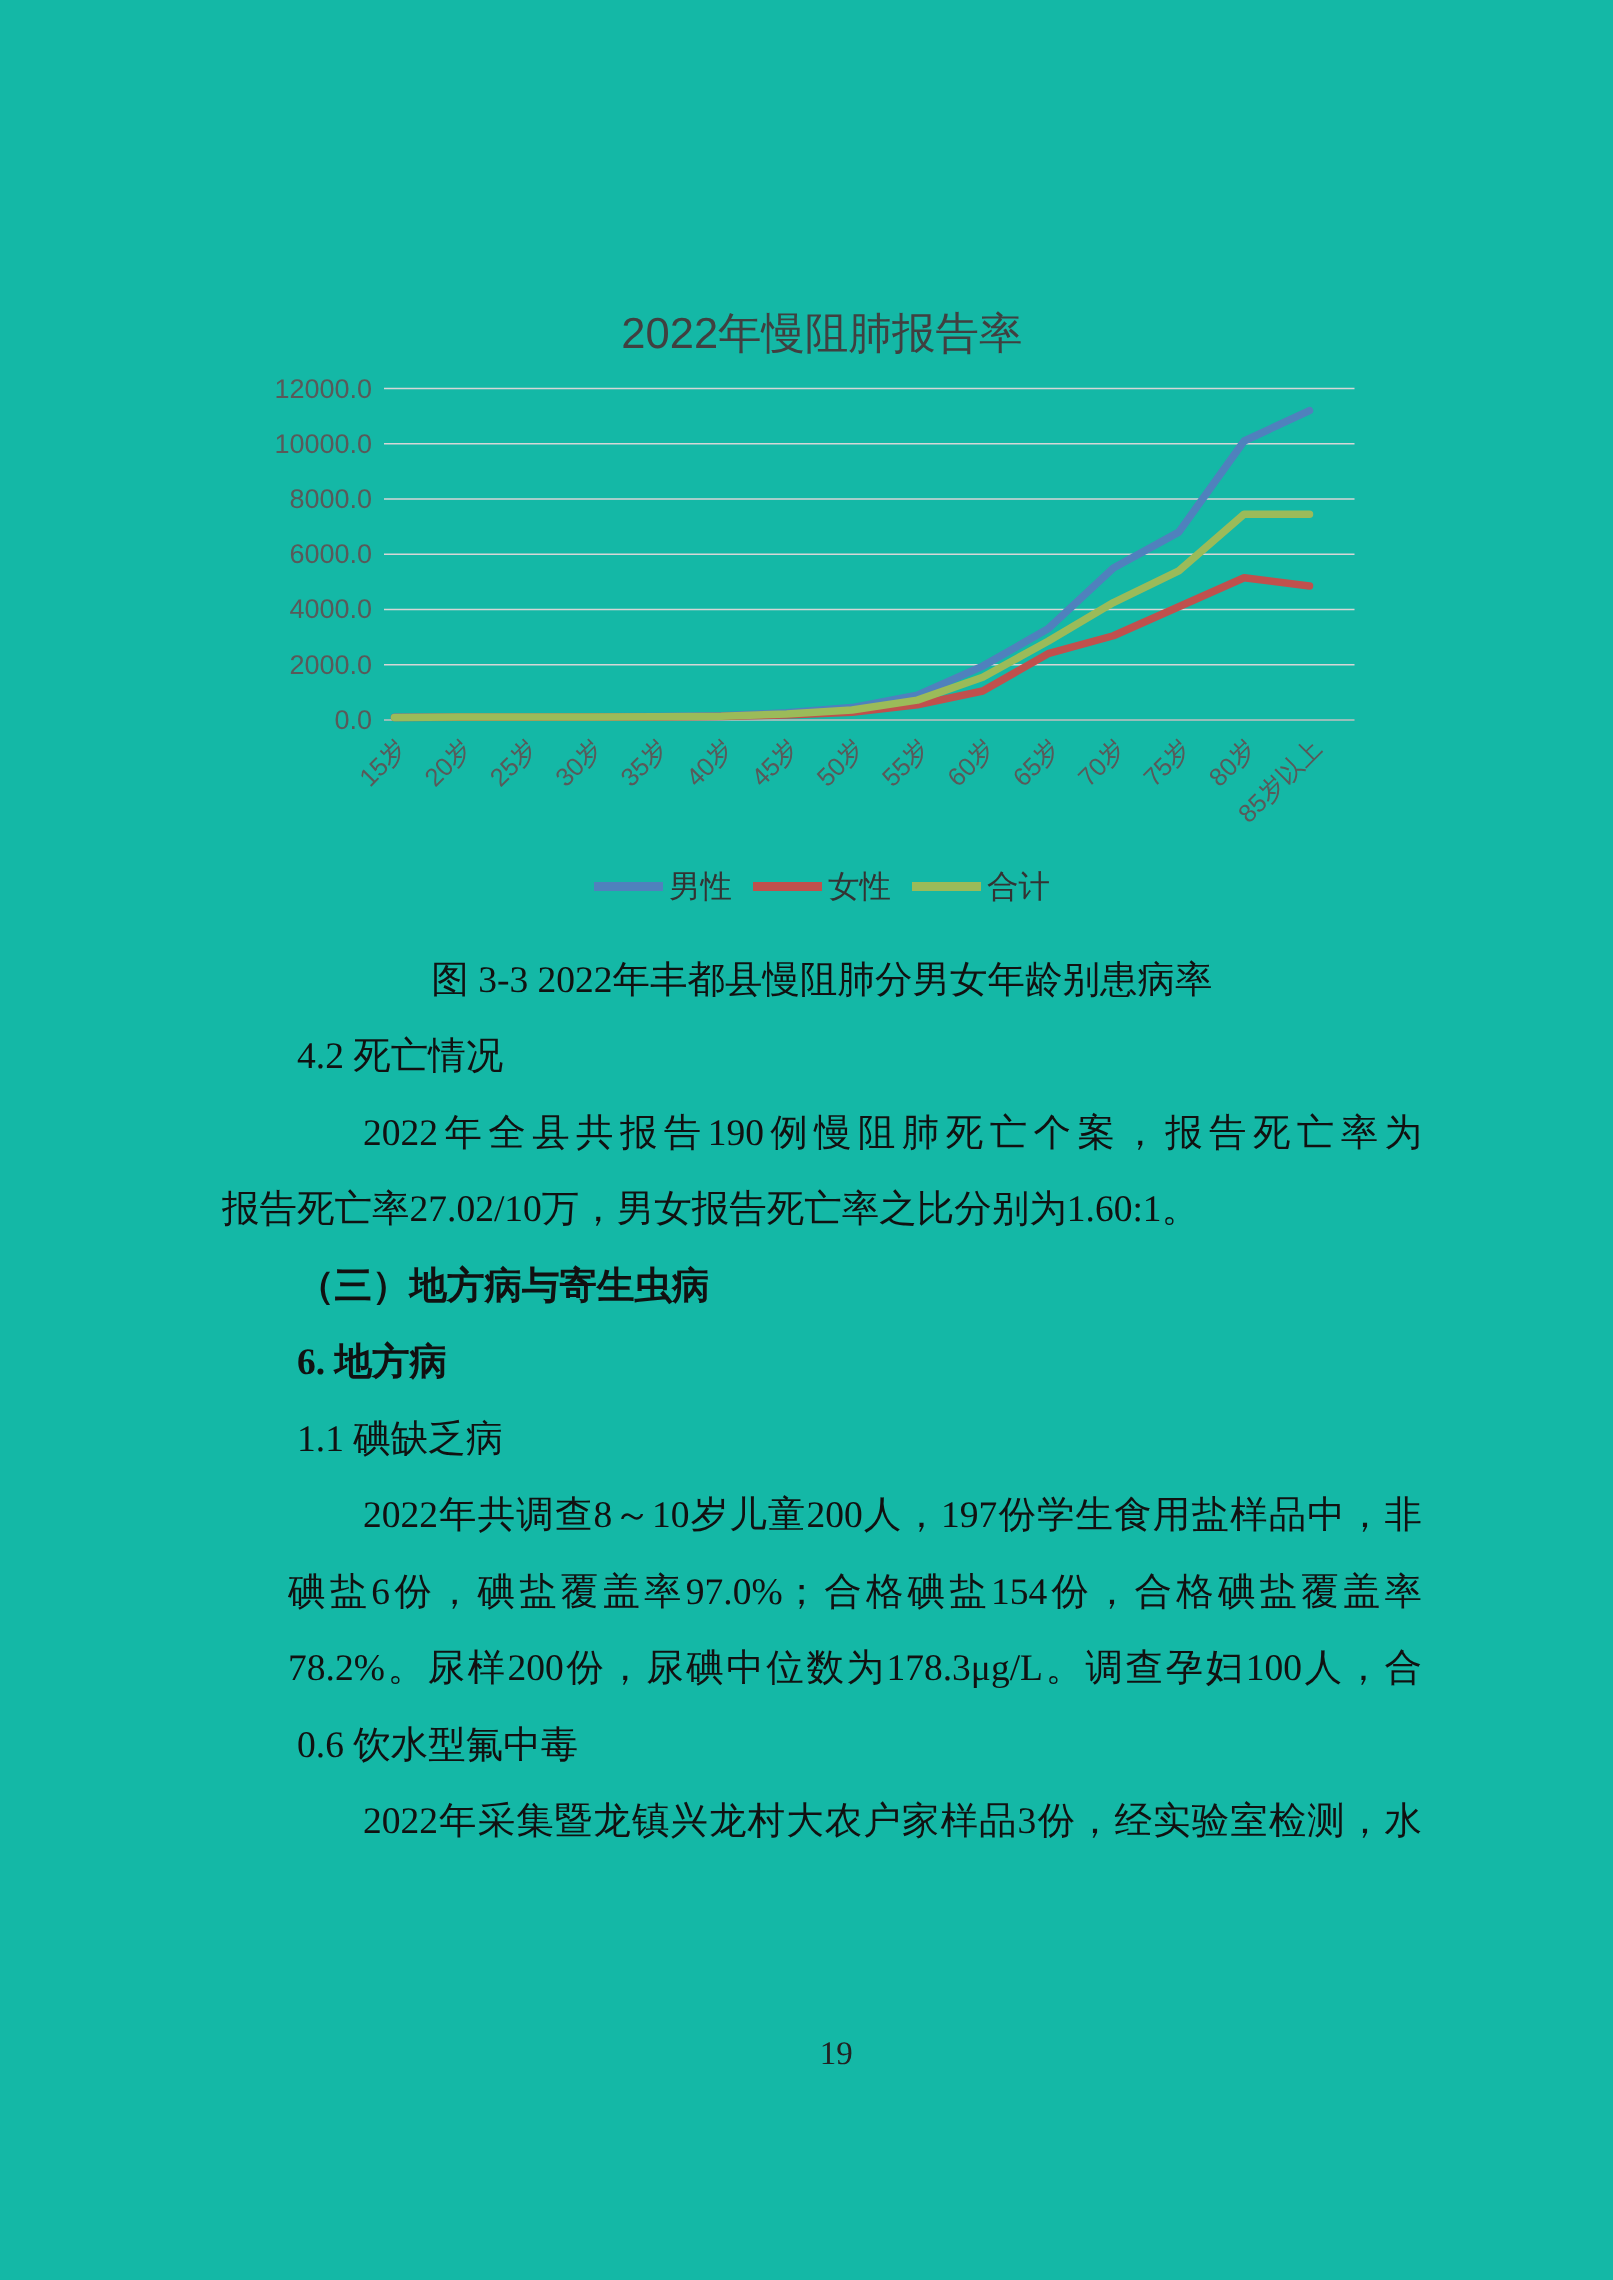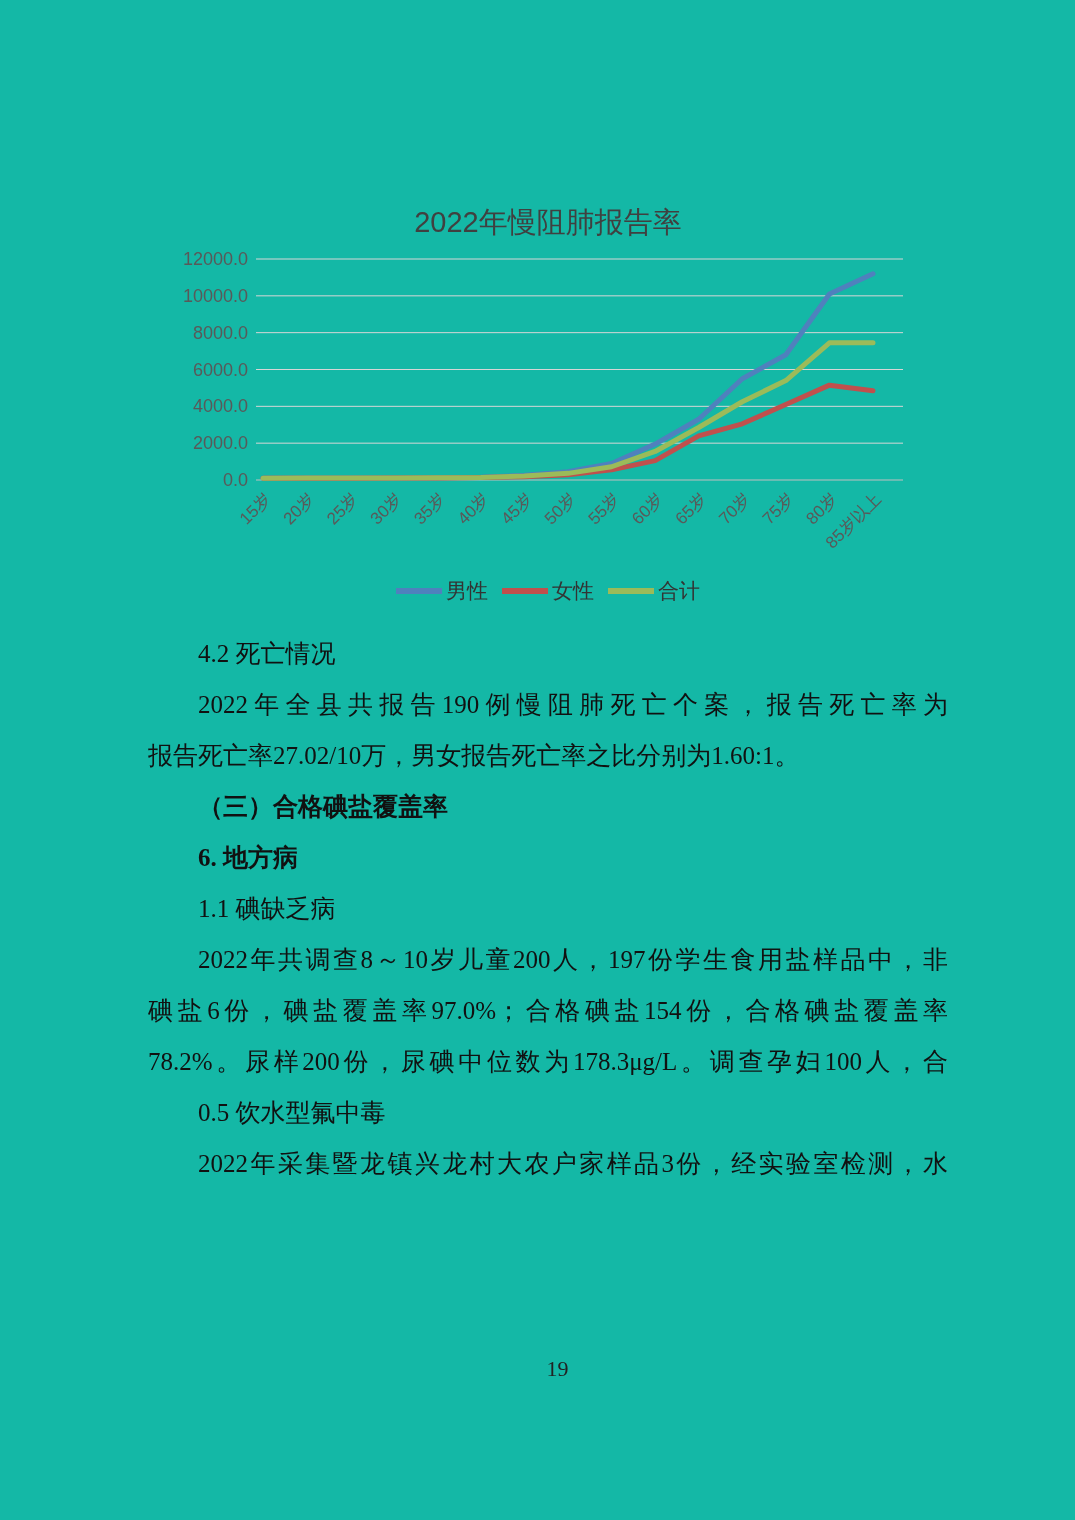--- a/index.html
+++ b/index.html
@@ -5,21 +5,21 @@
   html,body{margin:0;padding:0;background:#ffffff;}
   .page{
     position:relative;width:1075px;height:1520px;background:#14b8a6;overflow:hidden;
     font-family:"Liberation Serif","DejaVu Serif",serif;color:#111111;
   }
   .chart-block{position:absolute;left:148px;top:192px;width:800px;height:430px;}
   .chart-block svg{display:block;}
   .chart-block text{font-family:"Liberation Sans","DejaVu Sans",sans-serif;}
   .text-block{position:absolute;left:148px;top:628px;width:800px;font-size:25px;}
   .tline{height:51px;line-height:51px;white-space:nowrap;}
-  .tline.justify{white-space:normal;text-align:justify;text-align-last:justify;overflow:hidden;}
+  .tline.justify{white-space:normal;text-align:justify;text-align-last:justify;overflow:hidden;margin-left:44px;}
   .tline.center{text-align:center;white-space:nowrap;}
   .tline.indent{padding-left:50px;}
   .tline.bold{font-weight:bold;}
   .page-number{position:absolute;left:0;top:1356px;width:1075px;text-align:center;font-size:22px;color:#222;padding-left:20px;}
 </style>
 </head>
 <body>
 
 <div class="page">
   <div class="chart-block">
@@ -73,26 +73,27 @@
             <text x="404" y="406" text-anchor="start" font-size="21" fill="#333333">女性</text>
           </g>
           <g>
             <rect x="460" y="396" width="46" height="6" fill="#9BBB59"></rect>
             <text x="510" y="406" text-anchor="start" font-size="21" fill="#333333">合计</text>
           </g>
         </g>
       </svg>
   </div>
   <div class="text-block" id="text-block">
+      <div class="tline center">图 3-3 2022年丰都县慢阻肺分男女年龄别患病率</div>
       <div class="tline indent">4.2 死亡情况</div>
       <div class="tline indent justify">2022年全县共报告190例慢阻肺死亡个案，报告死亡率为</div>
       <div class="tline">报告死亡率27.02/10万，男女报告死亡率之比分别为1.60:1。</div>
-      <div class="tline indent bold">（三）合格碘盐覆盖率</div>
+      <div class="tline indent bold">（三）地方病与寄生虫病</div>
       <div class="tline indent bold">6. 地方病</div>
       <div class="tline indent">1.1 碘缺乏病</div>
       <div class="tline indent justify">2022年共调查8～10岁儿童200人，197份学生食用盐样品中，非</div>
       <div class="tline justify">碘盐6份，碘盐覆盖率97.0%；合格碘盐154份，合格碘盐覆盖率</div>
       <div class="tline justify">78.2%。尿样200份，尿碘中位数为178.3μg/L。调查孕妇100人，合</div>
-      <div class="tline indent">0.5 饮水型氟中毒</div>
+      <div class="tline indent">0.6 饮水型氟中毒</div>
       <div class="tline indent justify">2022年采集暨龙镇兴龙村大农户家样品3份，经实验室检测，水</div>
     </div>
   <div class="page-number">19</div>
 </div>
 
 </body></html>

